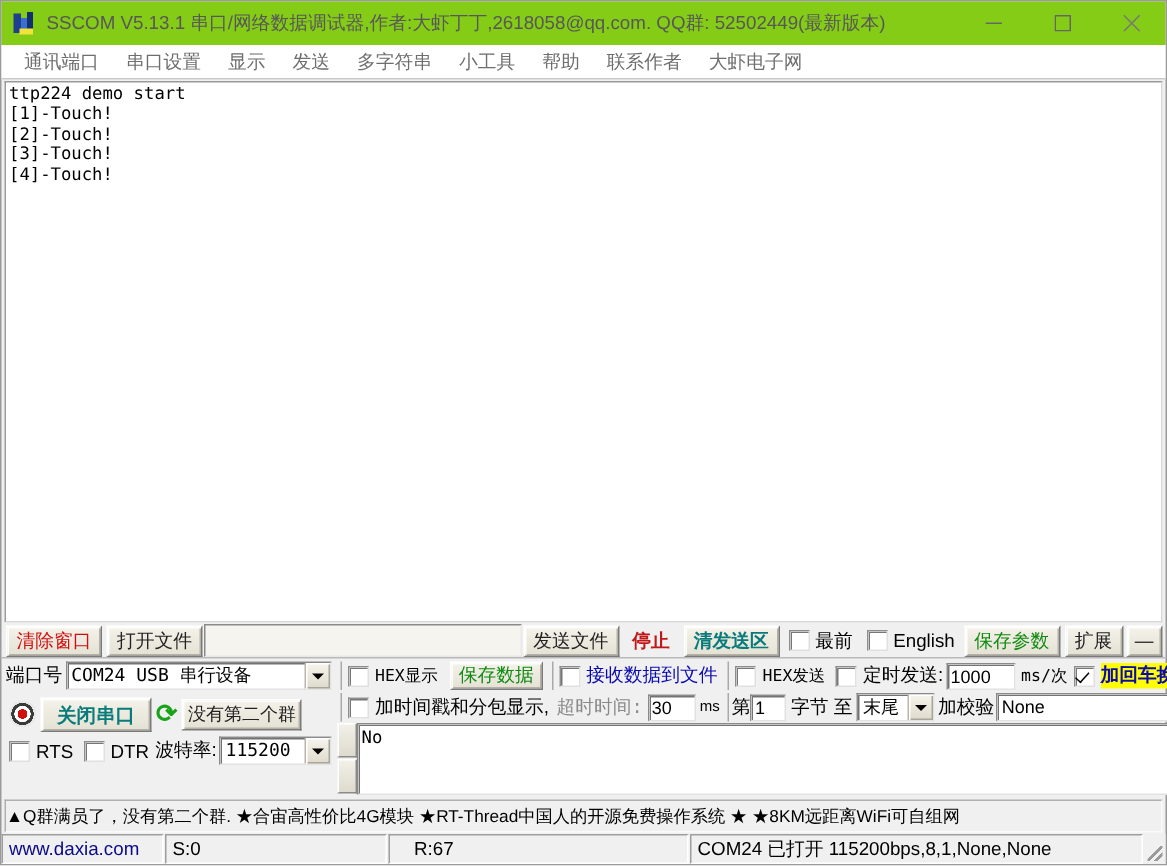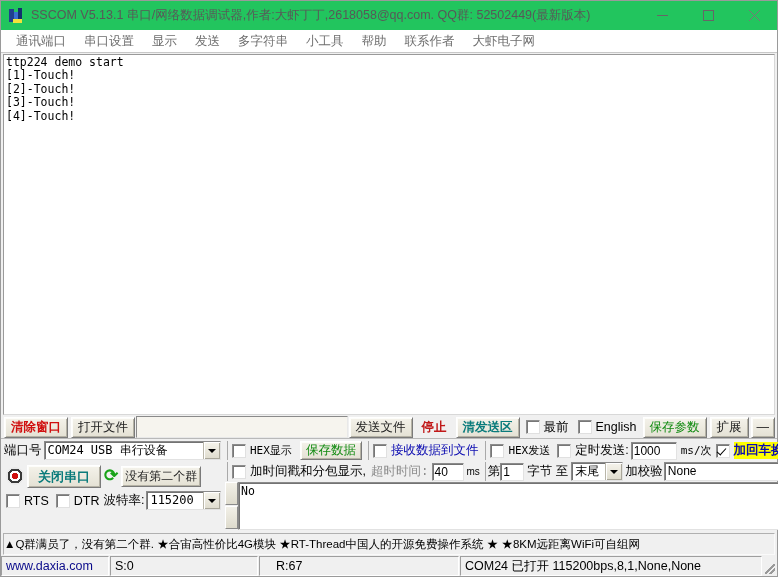--- a/index.html
+++ b/index.html
@@ -18,21 +18,21 @@
     box-sizing: border-box;
     border: 1px solid #9a9a9a;
     background: #f0f0f0;
     display: flex; flex-direction: column;
     position: relative;
   }
 
   
   .titlebar {
     height: 29px; flex: 0 0 29px;
-    background: #22c55e;
+    background: #84cc16;
     display: flex; align-items: center;
     border-bottom: 0px solid #ddd;
   }
   .app-icon {
     width: 16px; height: 16px; margin: 0 6px 0 8px;
     position: relative; flex: 0 0 16px;
   }
   .app-icon .b1 { position:absolute; left:0; top:1px; width:5px; height:13px; background:#1f3f8f;}
   .app-icon .b2 { position:absolute; left:5px; top:4px; width:4px; height:10px; background:#3a6fd0;}
   .app-icon .b3 { position:absolute; left:9px; top:0px; width:4px; height:14px; background:#12306e;}
@@ -96,21 +96,21 @@
     border-color: #ffffff #7a7a7a #7a7a7a #ffffff;
     background: #ece9d8;
     background: linear-gradient(#f4f2ea,#e4e1d4);
     height: 21px; line-height: 19px;
     padding: 0 6px;
     font-size: 12.5px;
     white-space: nowrap;
     display: flex; align-items: center; justify-content: center;
     box-shadow: inset 1px 1px 0 #fdfdfa, inset -1px -1px 0 #b5b2a5;
   }
-  .btn-red { color: #d01010; font-weight: bold; }
+  .btn-red { color: #d01010; font-weight: normal; }
   .btn-dark { color: #222; }
   .btn-green { color: #108a10; }
   .btn-teal { color: #0a7b7b; font-weight: bold; }
   .btn-stop { color: #c01818; border: none; background: transparent; box-shadow: none; font-weight: bold;}
   .path-field {
     flex: 1 1 auto; height: 20px;
     background: #f6f4ee;
     border: 1px solid #8a8a8a;
     border-right-color: #e8e8e8; border-bottom-color: #e8e8e8;
     margin: 0 1px;
@@ -440,21 +440,21 @@
 
       </div>
 
       <div class="row" style="height:21px;padding:0 2px 0 2px;">
         <div class="sep-v"></div>
         <div class="chk">
           <span class="box"></span>
           <span>加时间戳和分包显示,</span>
         </div>
         <span class="lbl" style="color:#8a8a8a;margin:0 3px;font-family:Liberation Mono, monospace;">超时时间:</span>
-        <div class="input" style="width:32px;">40</div>
+        <div class="input" style="width:32px;">30</div>
         <span class="lbl" style="font-size:10px;margin:4px 3px;">ms</span>
         <div class="sep-v"></div>
         <span class="lbl">第</span>
         <div class="input" style="width:24px;">1</div>
         <span class="lbl" style="margin:0 3px;">字节 至</span>
         <div class="combo" style="width:52px;">
           <span class="val zh">末尾</span>
           <span class="arrow">
               <i></i>
             </span>

